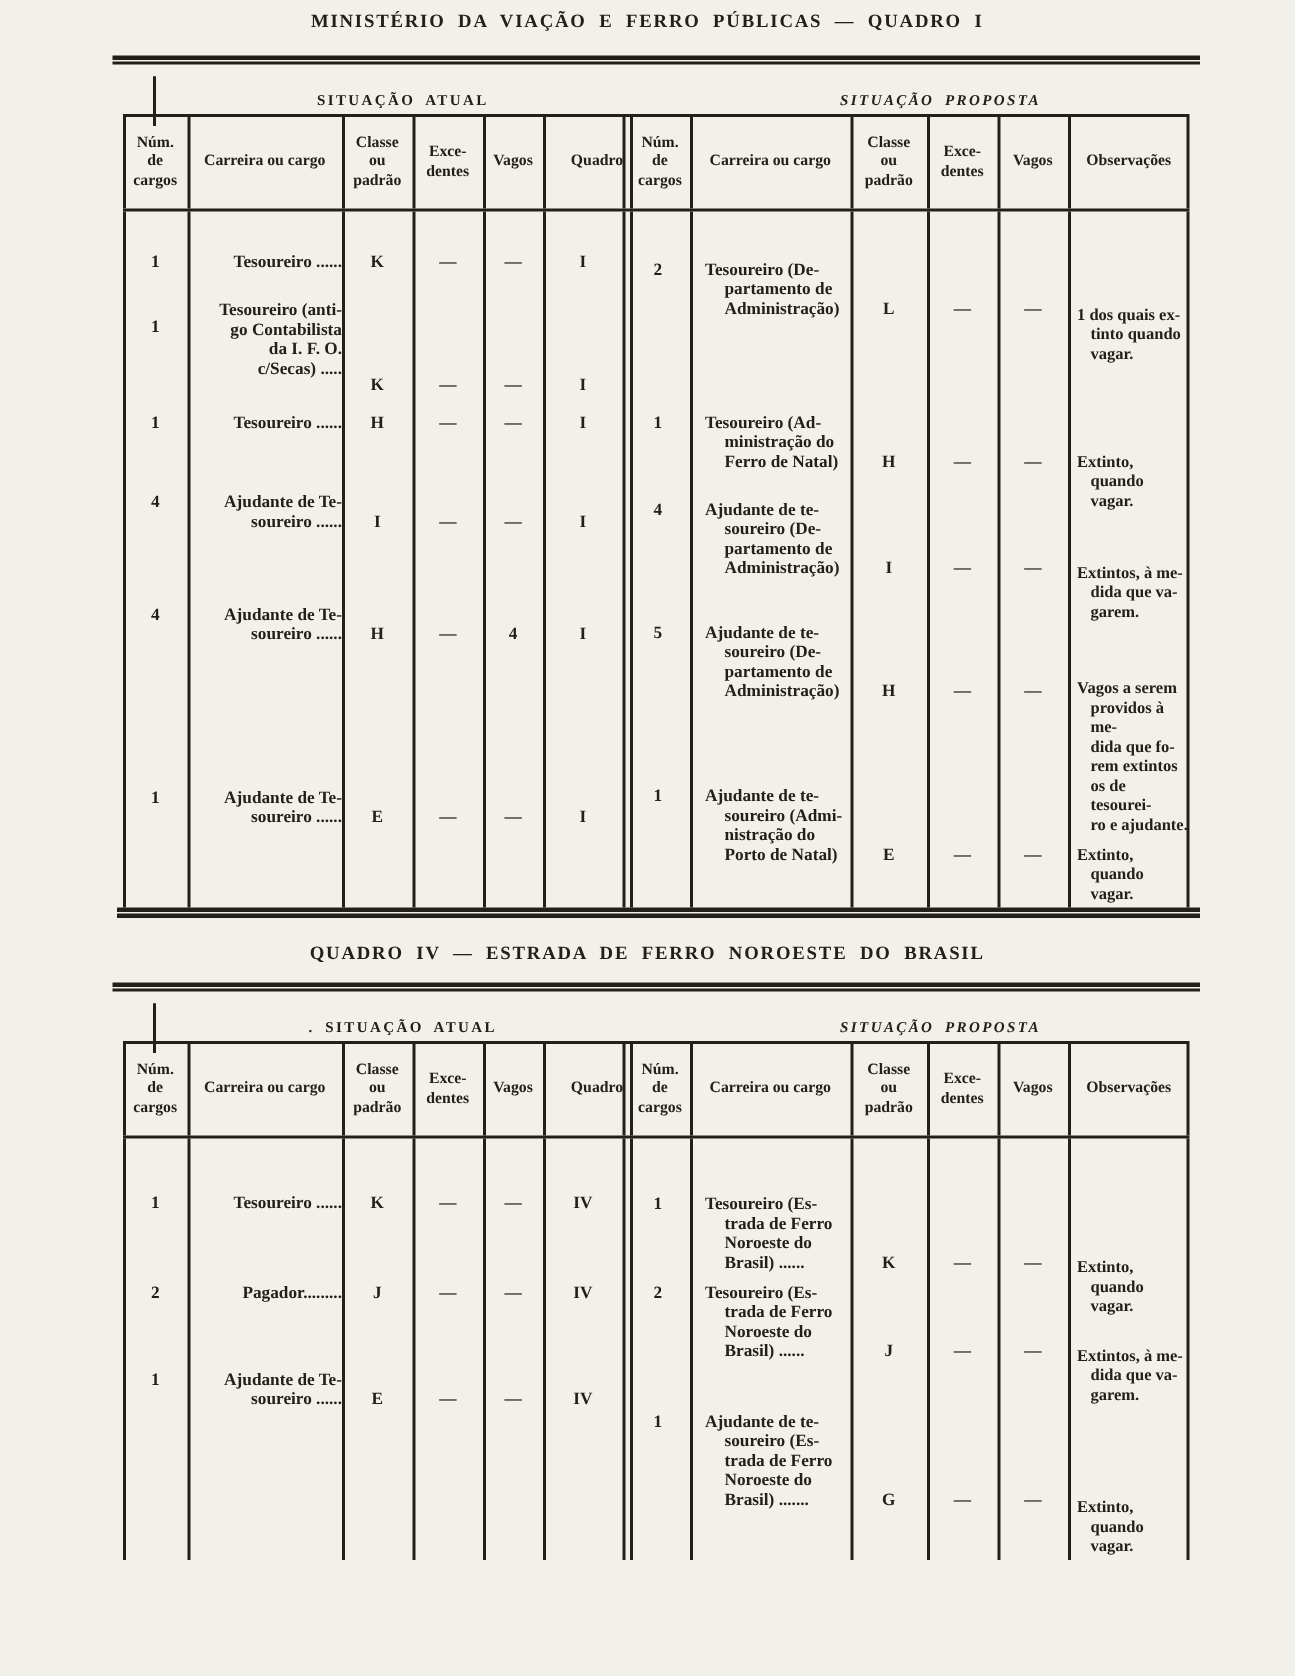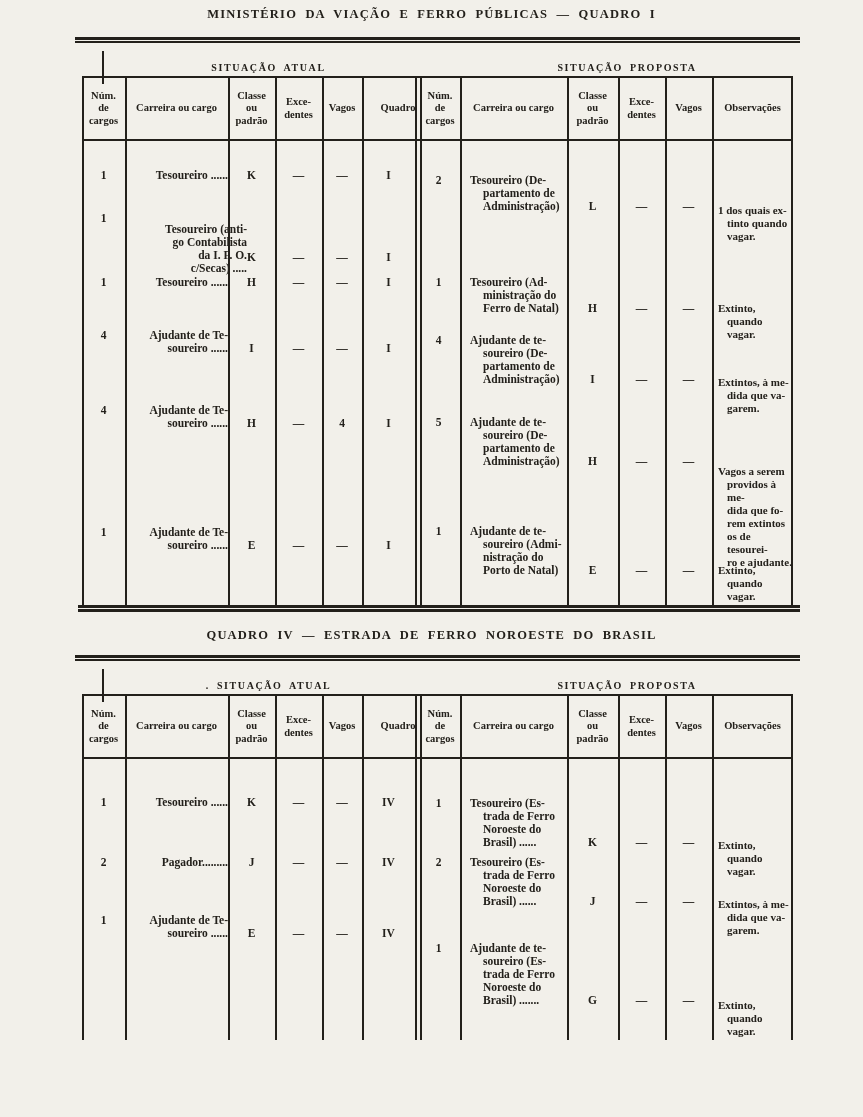--- a/index.html
+++ b/index.html
@@ -26,21 +26,21 @@
     position:absolute; left:-4px; width:722px; height:7px;
     border-top:3px solid #23201b; border-bottom:3px solid #23201b;
   }
   .sections { position:absolute; top:14px; left:0; width:711px; height:45px;margin-left:20px; }
   .section-label {
     position:absolute; top:0; height:33px;
     display:flex; align-items:center; justify-content:center;
     font-size:10px; letter-spacing:1.6px; word-spacing:3px;
   }
   .sec-left  { left:0;   width:333px; }
-  .sec-right { left:339px; width:372px; }
+  .sec-right { left:339px; width:372px;font-style:italic; }
   .headbox {
     position:absolute; top:39px; left:0; width:711px; height:65px;
     border-top:2px solid #23201b; border-bottom:2px solid #23201b;
   }
   .data { position:absolute; left:0; width:711px; }
   .vl { position:absolute; top:0; bottom:0; width:2px; background:#23201b; }
   .vl-0   { left:0; }    .vl-43  { left:43px; }  .vl-146 { left:146px; }
   .vl-193 { left:193px;} .vl-240 { left:240px;}  .vl-280 { left:280px; }
   .vl-333 { left:333px;} .vl-338 { left:338px;}  .vl-378 { left:378px; }
   .vl-485 { left:485px;} .vl-536 { left:536px;}  .vl-583 { left:583px; }
@@ -153,21 +153,21 @@
     <div class="vl vl-709"></div>
 
     <div class="cell c-num" style="top:28px;">1</div>
     <div class="cell c-car" style="top:28px;">Tesoureiro ......</div>
     <div class="cell c-cla" style="top:28px;">K</div>
     <div class="cell c-exc" style="top:28px;">—</div>
     <div class="cell c-vag" style="top:28px;">—</div>
     <div class="cell c-qua" style="top:28px;">I</div>
 
     <div class="cell c-num" style="top:71px;">1</div>
-    <div class="cell c-car" style="top:82px;margin-left:19px;">Tesoureiro (anti-
+    <div class="cell c-car" style="top:60px;">Tesoureiro (anti-
 go Contabilista
 da I. F. O.
 c/Secas) .....</div>
     <div class="cell c-cla" style="top:110px;">K</div>
     <div class="cell c-exc" style="top:110px;">—</div>
     <div class="cell c-vag" style="top:110px;">—</div>
     <div class="cell c-qua" style="top:110px;">I</div>
 
     <div class="cell c-num" style="top:135px;">1</div>
     <div class="cell c-car" style="top:135px;">Tesoureiro ......</div>
@@ -234,21 +234,21 @@
 garem.</div>
 
     <div class="cell c-num2" style="top:275px;">5</div>
     <div class="cell c-car2" style="top:275px;">Ajudante de te-
 soureiro (De-
 partamento de
 Administração)</div>
     <div class="cell c-cla2" style="top:314px;">H</div>
     <div class="cell c-exc2" style="top:314px;">—</div>
     <div class="cell c-vag2" style="top:314px;">—</div>
-    <div class="cell c-obs" style="top:312px;margin-top:12px;">Vagos a serem
+    <div class="cell c-obs" style="top:312px;">Vagos a serem
 providos à me-
 dida que fo-
 rem extintos
 os de tesourei-
 ro e ajudante.</div>
 
     <div class="cell c-num2" style="top:384px;">1</div>
     <div class="cell c-car2" style="top:384px;">Ajudante de te-
 soureiro (Admi-
 nistração do

